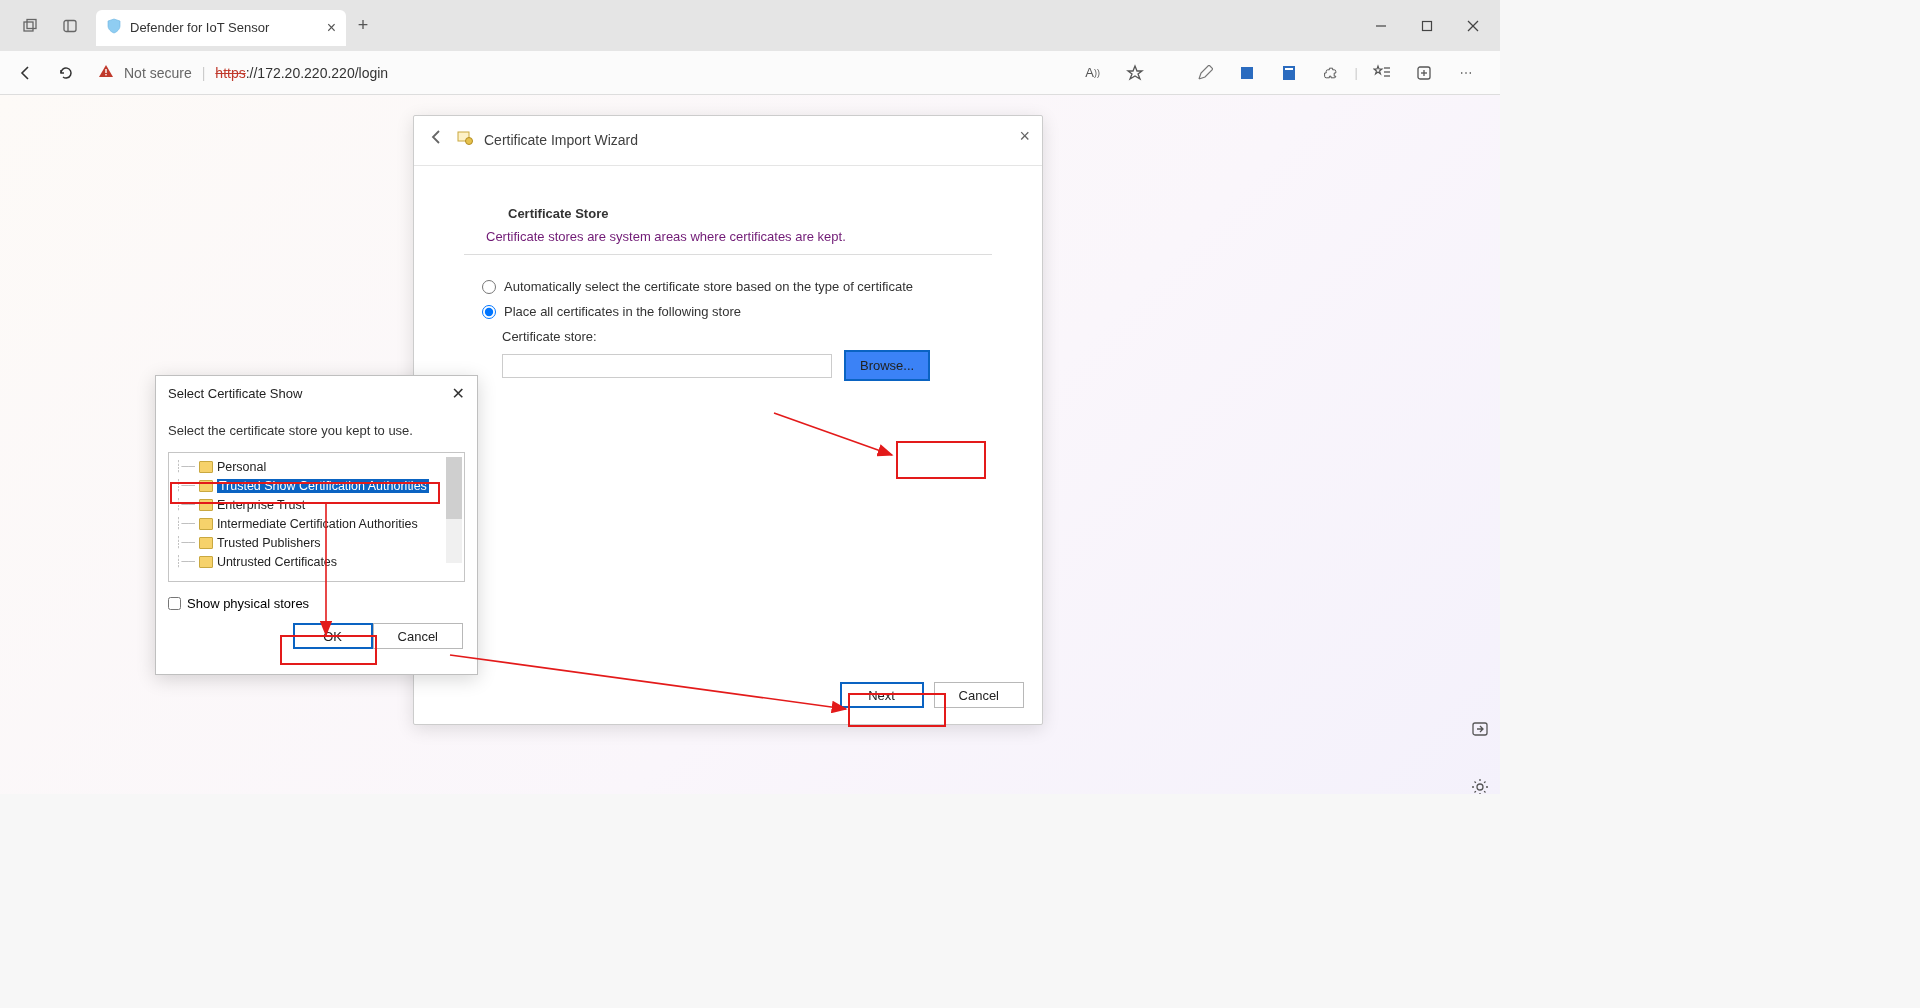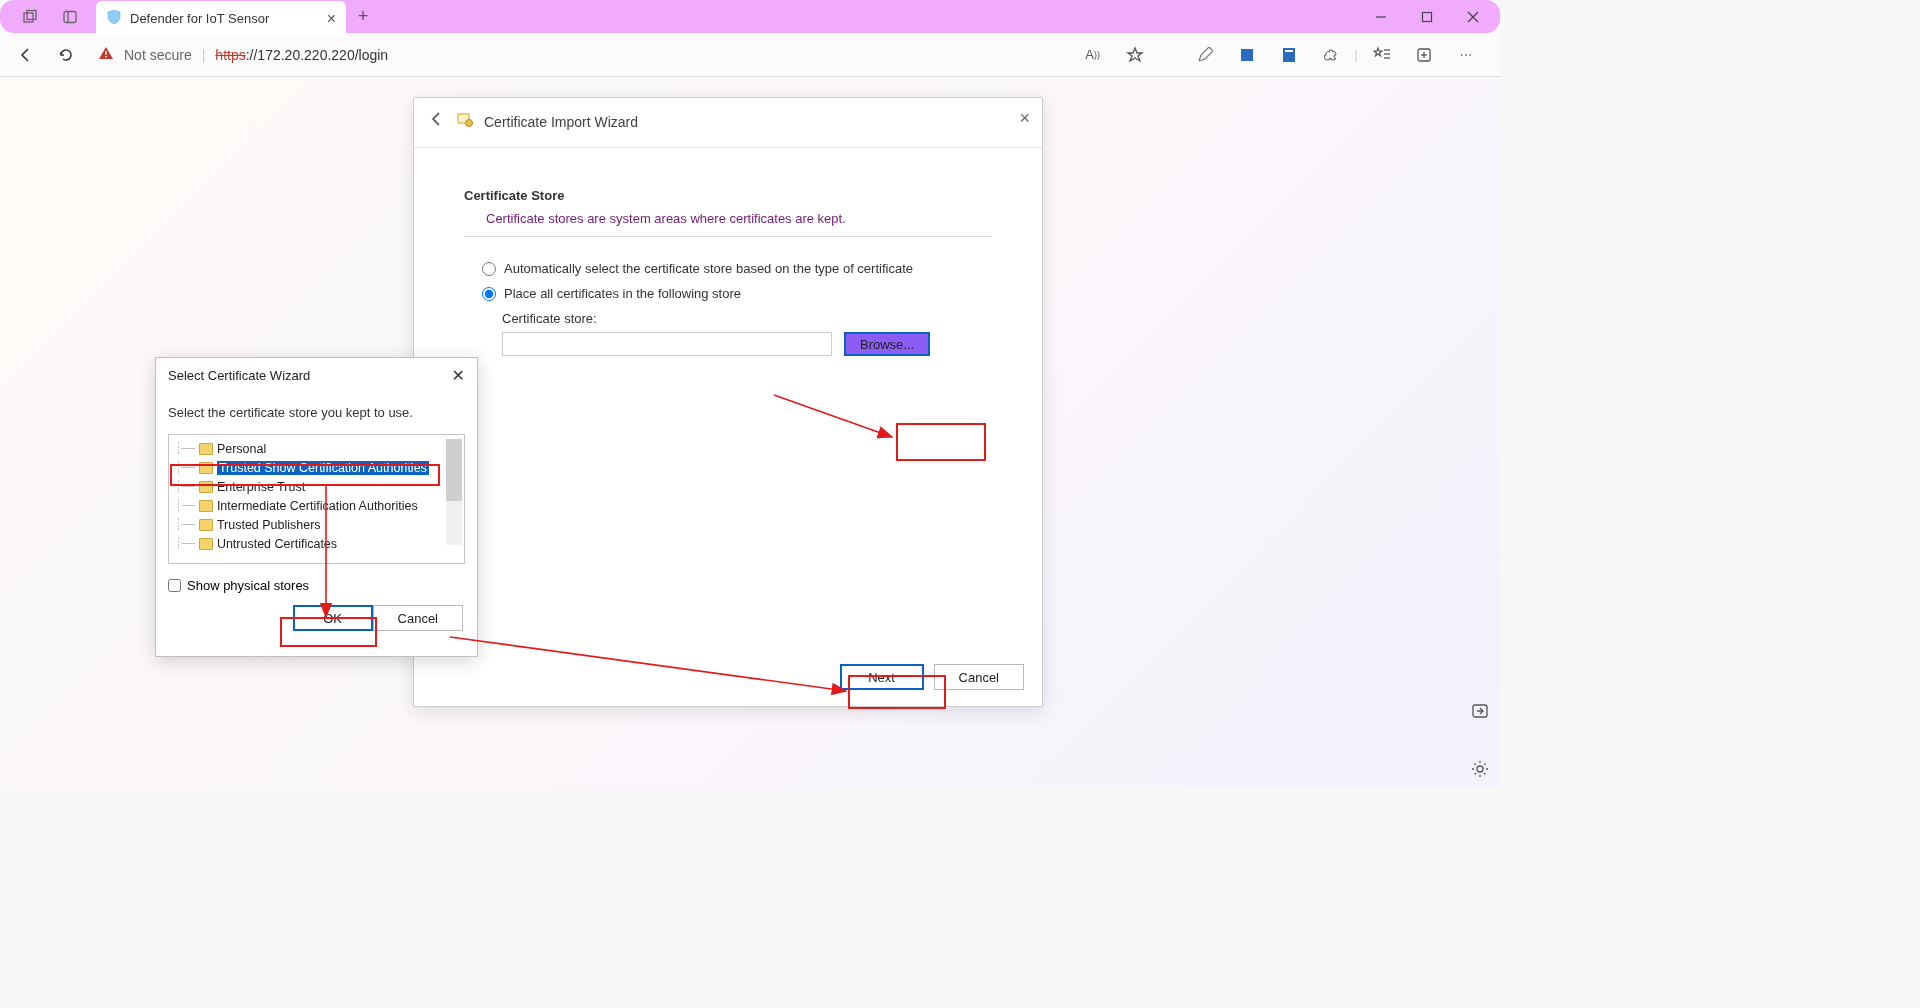--- a/index.html
+++ b/index.html
@@ -8,26 +8,25 @@
   font-size: 13px;
   width: 1500px;
   height: 794px;
   background: #f7f7f7;
   position: relative;
   overflow: hidden;
 }
 
 
 .browser-titlebar {
-  height: 33px;
-  background: #f0abfc;
+  height: 51px;
+  background: #e5e5e5;
   display: flex;
   align-items: center;
   padding: 0 4px;
-  border-radius: 14px;
 }
 .titlebar-buttons-left { display: flex; align-items: center; gap: 4px; padding: 0 8px; }
 .tb-icon { width: 36px; height: 32px; display: flex; align-items: center; justify-content: center; color: #555; }
 .tab {
   background: #fff;
   height: 36px;
   min-width: 250px;
   margin-top: 4px;
   border-radius: 6px 6px 0 0;
   display: flex;
@@ -84,31 +83,31 @@
   display: flex; flex-direction: column;
 }
 .wizard-header {
   display: flex; align-items: center; gap: 10px;
   padding: 12px 14px 14px 14px; border-bottom: 1px solid #e5e5e5;
 }
 .wizard-header .back { color: #666; font-size: 18px; }
 .wizard-header .title { font-size: 14px; color: #404040; }
 .wizard-close { position: absolute; top: 10px; right: 12px; font-size: 18px; color: #666; cursor: pointer; }
 .wizard-body { padding: 40px 50px 10px 50px; flex: 1; color: #333; }
-.wizard-body .heading { font-weight: 600; font-size: 13px; margin-bottom: 8px; }
+.wizard-body .heading { font-weight: 600; font-size: 13px; margin-bottom: 8px; margin-left: 44px; }
 .wizard-body .subtext { font-size: 13px; color: #701a75; margin-bottom: 6px; }
 .wizard-body .hr { border-top: 1px solid #dcdcdc; margin: 10px 0 24px 0; }
 .wizard-body .help { font-size: 13px; color: #444; margin-bottom: 18px; line-height: 1.4; }
 .radio-row { display: flex; align-items: center; gap: 8px; margin-bottom: 10px; font-size: 13px; margin-left: 18px; }
 .radio-row input { width: 14px; height: 14px; }
 .store-label { margin-left: 38px; margin-top: 10px; font-size: 13px; color: #333; }
 .store-input-row { display: flex; align-items: center; gap: 12px; margin-left: 38px; margin-top: 6px; }
 .store-input { border: 1px solid #ccc; height: 24px; width: 330px; padding: 2px 4px; }
 .browse-btn {
-  border: 2px solid #0a63c2; background: #8b5cf6; height: 24px; padding: 2px 14px;
+  border: 2px solid #0a63c2; background: #3b82f6; height: 31px; padding: 2px 14px;
   font-size: 13px; color: #222; cursor: pointer;
 }
 .wizard-footer {
   border-top: 0; padding: 12px 18px 16px 18px;
   display: flex; justify-content: flex-end; gap: 10px;
 }
 .dlg-btn {
   background: #fff; border: 1px solid #b8b8b8; padding: 4px 24px; height: 26px;
   font-size: 13px; color: #222; cursor: pointer; min-width: 84px;
 }
@@ -304,21 +303,21 @@
       </div>
     </div>
     <div class="wizard-footer">
       <button class="dlg-btn primary">Next</button>
       <button class="dlg-btn">Cancel</button>
     </div>
   </div>
 
   <div class="store-dialog">
     <div class="sd-title">
-      <span>Select Certificate Wizard</span>
+      <span>Select Certificate Show</span>
       <span class="x">✕</span>
     </div>
     <div class="sd-msg">Select the certificate store you kept to use.</div>
     <div class="tree-box">
       <div class="track"></div>
       <div class="thumb"></div>
       <div class="tree" id="tree">
           <div class="tree-item">
             <span class="line">┊──</span>
             <span class="folder"></span> 

